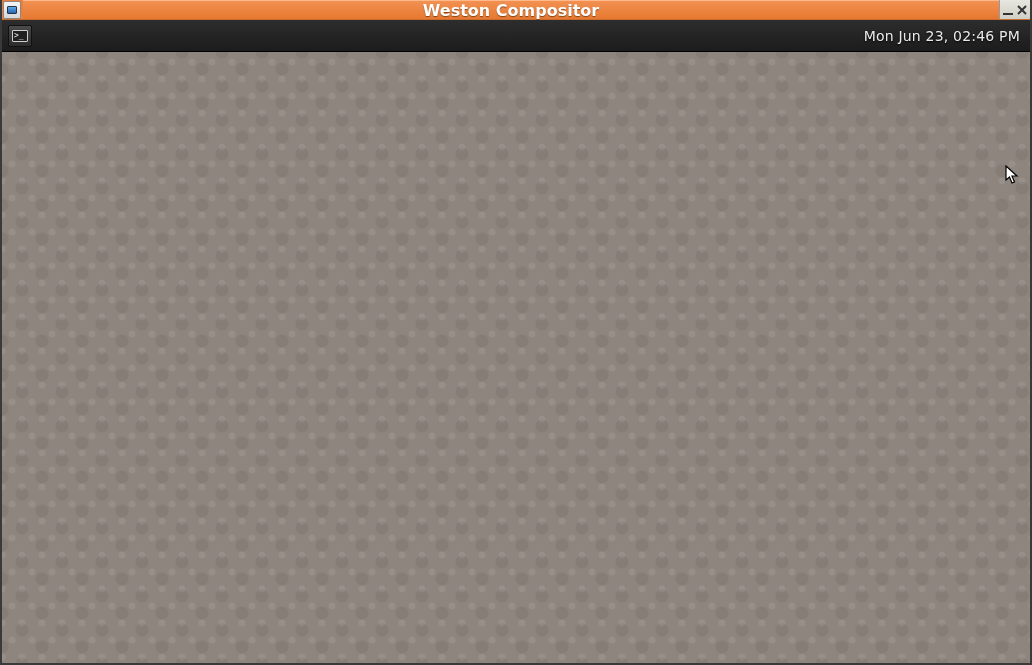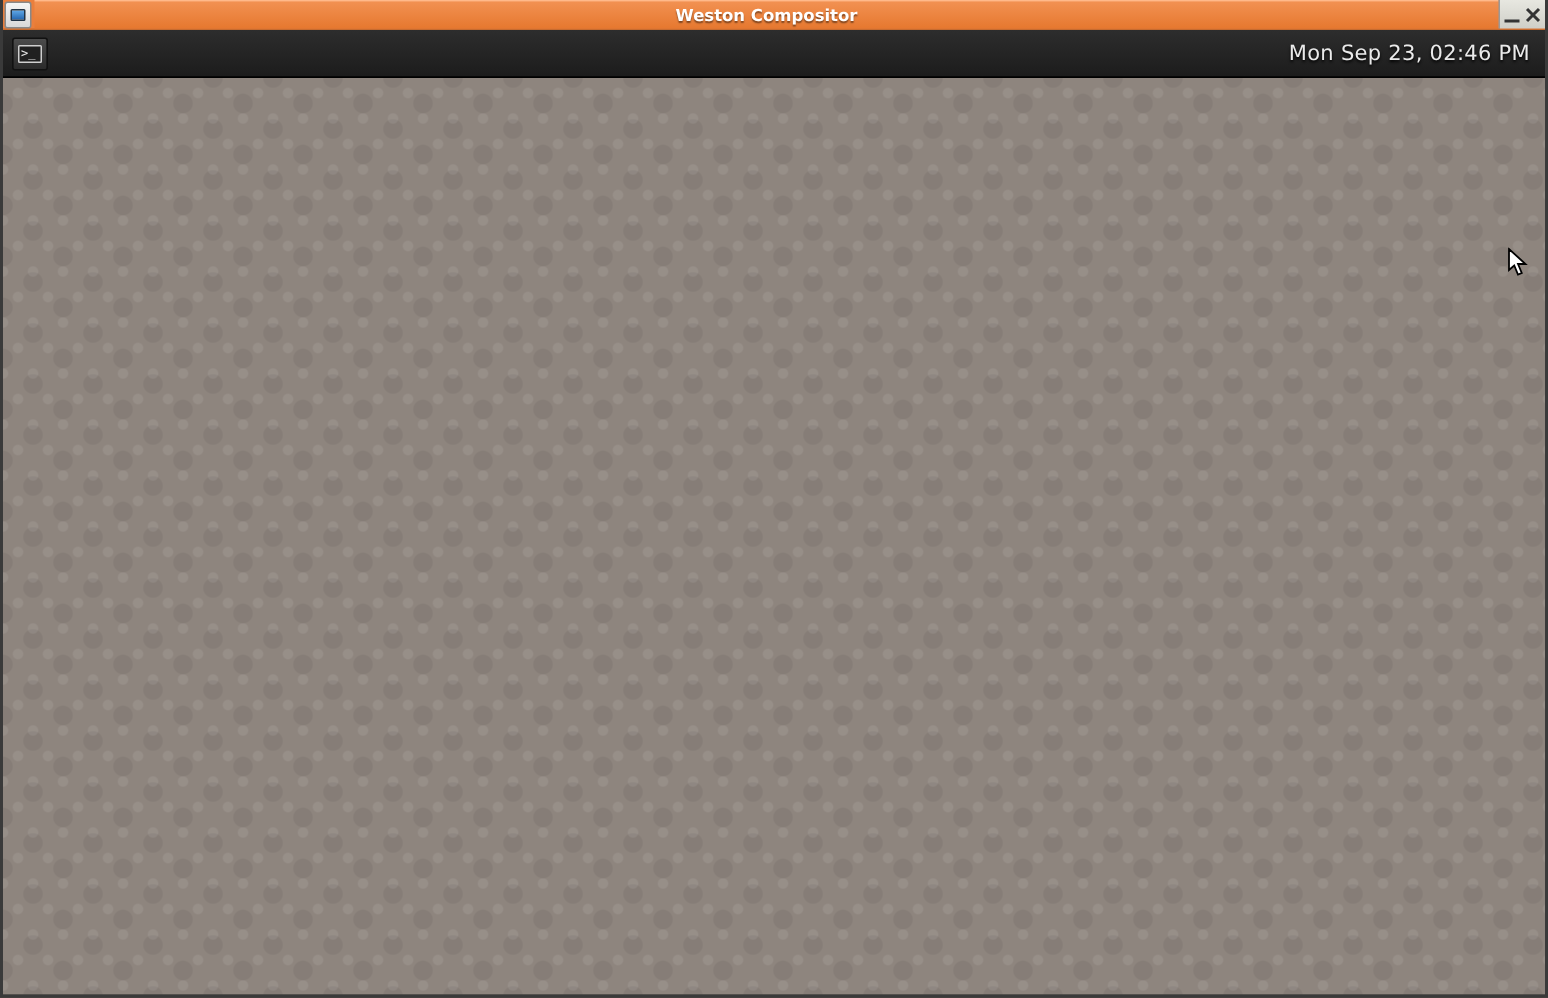--- a/index.html
+++ b/index.html
@@ -44,21 +44,21 @@
       border-radius: 1px;
     }
     .wm-title-area {
       flex: 1;
       background: linear-gradient(#f29152, #e6782f);
       display: flex;
       align-items: center;
       justify-content: center;
       color: #fff;
       font-weight: bold;
-      font-size: 11px;
+      font-size: 16px;
       text-shadow: 0 1px 1px rgba(0,0,0,0.45);
       border-top: 1px solid #ffb98a;
     }
     .wm-controls {
       display: flex;
       align-items: center;
       gap: 0;
       padding: 0 1px;
       background: linear-gradient(#e7e7e0, #cfcfc8);
       border-left: 1px solid #999;
@@ -184,21 +184,21 @@
   </div>
 
   <div class="outer-body">
     <div class="weston-panel">
       <div class="launcher">
         <div class="term-glyph">
           <span class="prompt">&gt;_</span>
         </div>
       </div>
       <div class="panel-spacer"></div>
-      <div class="clock">Mon Sep 23, 02:46 PM</div>
+      <div class="clock">Mon Jun 23, 02:46 PM</div>
     </div>
 
     <div class="weston-desktop"></div>
 
     <svg class="cursor" style="left:1003px; top:145px;" viewBox="0 0 14 20">
       <path d="M1 1 L1 15 L4.5 12 L7 18 L9.5 17 L7 11 L12 11 Z" fill="#ffffff" stroke="#000000" stroke-width="1.2"></path>
     </svg>
   </div>
 </div>
 

